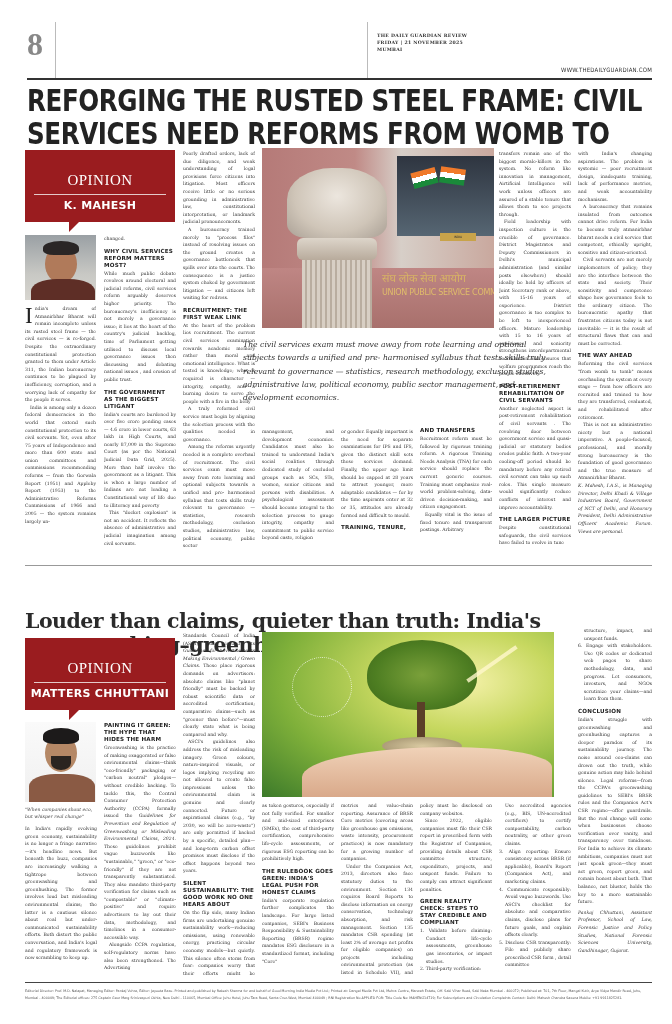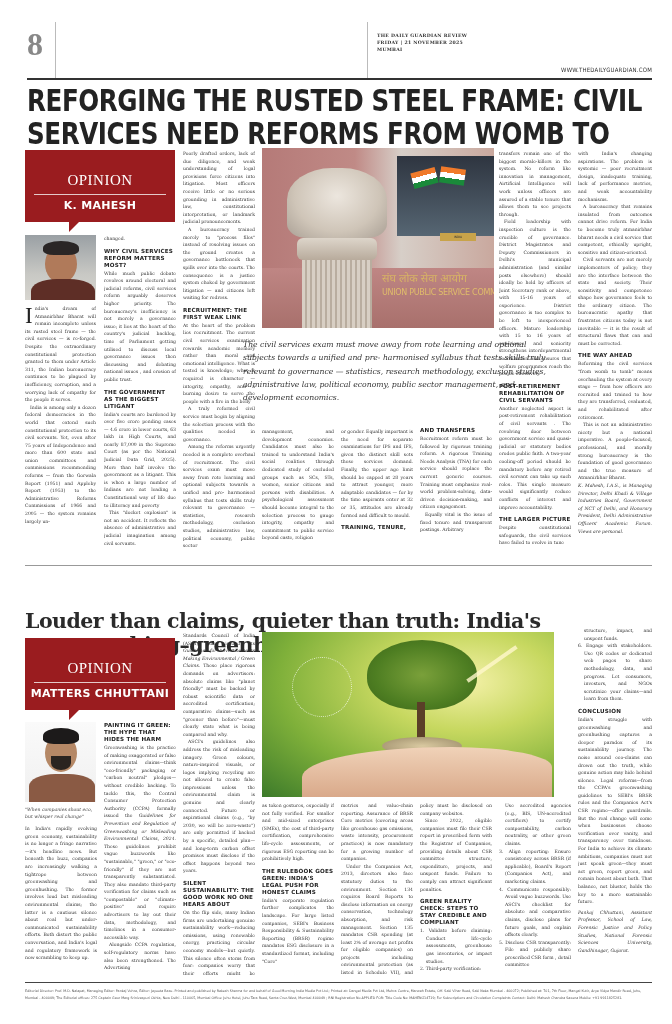--- a/index.html
+++ b/index.html
@@ -102,21 +102,21 @@
 
 <div class="img-box" style="left:262px; top:148px; width:232px; height:180px; background:linear-gradient(90deg,#b57a78 0%,#c08a86 40%,#d7cfc8 60%,#c9a89e 100%);">
   <div style="position:absolute; left:0; top:120px; width:232px; height:60px; background:linear-gradient(180deg,#bf8684,#a8706c);"></div>
   <div style="position:absolute; left:25px; top:20px; width:100px; height:70px; background:radial-gradient(ellipse at 50% 40%,#ece6de 0%,#cfc5b8 60%,#a99f94 100%); border-radius:45% 45% 20% 20%;"></div>
   <div style="position:absolute; left:35px; top:90px; width:80px; height:22px; background:linear-gradient(180deg,#ddd5ca,#b8ab9c); border-radius:6px;"></div>
   <div style="position:absolute; left:40px; top:112px; width:70px; height:68px; background:repeating-linear-gradient(90deg,#d8cfc4 0 3px,#b9ad9f 3px 5px);"></div>
   <div style="position:absolute; left:135px; top:8px; width:97px; height:80px; background:linear-gradient(180deg,#2e3540,#566673);"></div>
   <div style="position:absolute; left:150px; top:22px; width:25px; height:16px; transform:rotate(-15deg); background:linear-gradient(180deg,#f07a2a 33%,#fff 33% 66%,#1a8a3a 66%);"></div>
   <div style="position:absolute; left:178px; top:20px; width:25px; height:16px; transform:rotate(8deg); background:linear-gradient(180deg,#f07a2a 33%,#fff 33% 66%,#1a8a3a 66%);"></div>
   <div style="position:absolute; left:178px; top:85px; width:36px; height:8px; background:#c8a34a; font-family:'DejaVu Sans',sans-serif; font-size:3px; text-align:center; line-height:8px; color:#333;">INDIA</div>
-  <div style="position:absolute; left:120px; top:122px; width:112px; font-family:Liberation Sans, sans-serif; font-size:11px; color:#d8b464; white-space:nowrap; overflow:hidden;">संघ लोक सेवा आयोग</div>
+  <div style="position:absolute; left:120px; top:122px; width:112px; font-family:Liberation Serif, serif; font-size:11px; color:#d8b464; white-space:nowrap; overflow:hidden;">संघ लोक सेवा आयोग</div>
   <div style="position:absolute; left:120px; top:140px; width:112px; font-family:'DejaVu Sans',sans-serif; font-size:8px; color:#e0bc6a; white-space:nowrap; overflow:hidden; letter-spacing:-0.3px;">UNION PUBLIC SERVICE COMMISSION</div>
 </div>
 
 <div class="pull-quote">The civil services exam must move away from rote learning and optional subjects towards a unified and pre- harmonised syllabus that tests skills truly relevant to governance — statistics, research methodology, exclusion studies, administrative law, political economy, public sector management, and development economics.</div>
 
 <div class="col" style="left:262px; top:428px; width:72px; height:132px;">
   <p class="ni">management, and development economics. Candidates must also be trained to understand India's social realities through dedicated study of excluded groups such as SCs, STs, women, senior citizens and persons with disabilities. A psychological assessment should become integral to the selection process to gauge integrity, empathy and commitment to public service beyond caste, religion</p>
 </div>
 <div class="col" style="left:341px; top:428px; width:72px; height:132px;">
   <p class="ni">or gender. Equally important is the need for separate examinations for IPS and IFS, given the distinct skill sets these services demand. Finally, the upper age limit should be capped at 28 years to attract younger, more adaptable candidates — for by the time aspirants enter at 32 or 35, attitudes are already formed and difficult to mould.</p>

